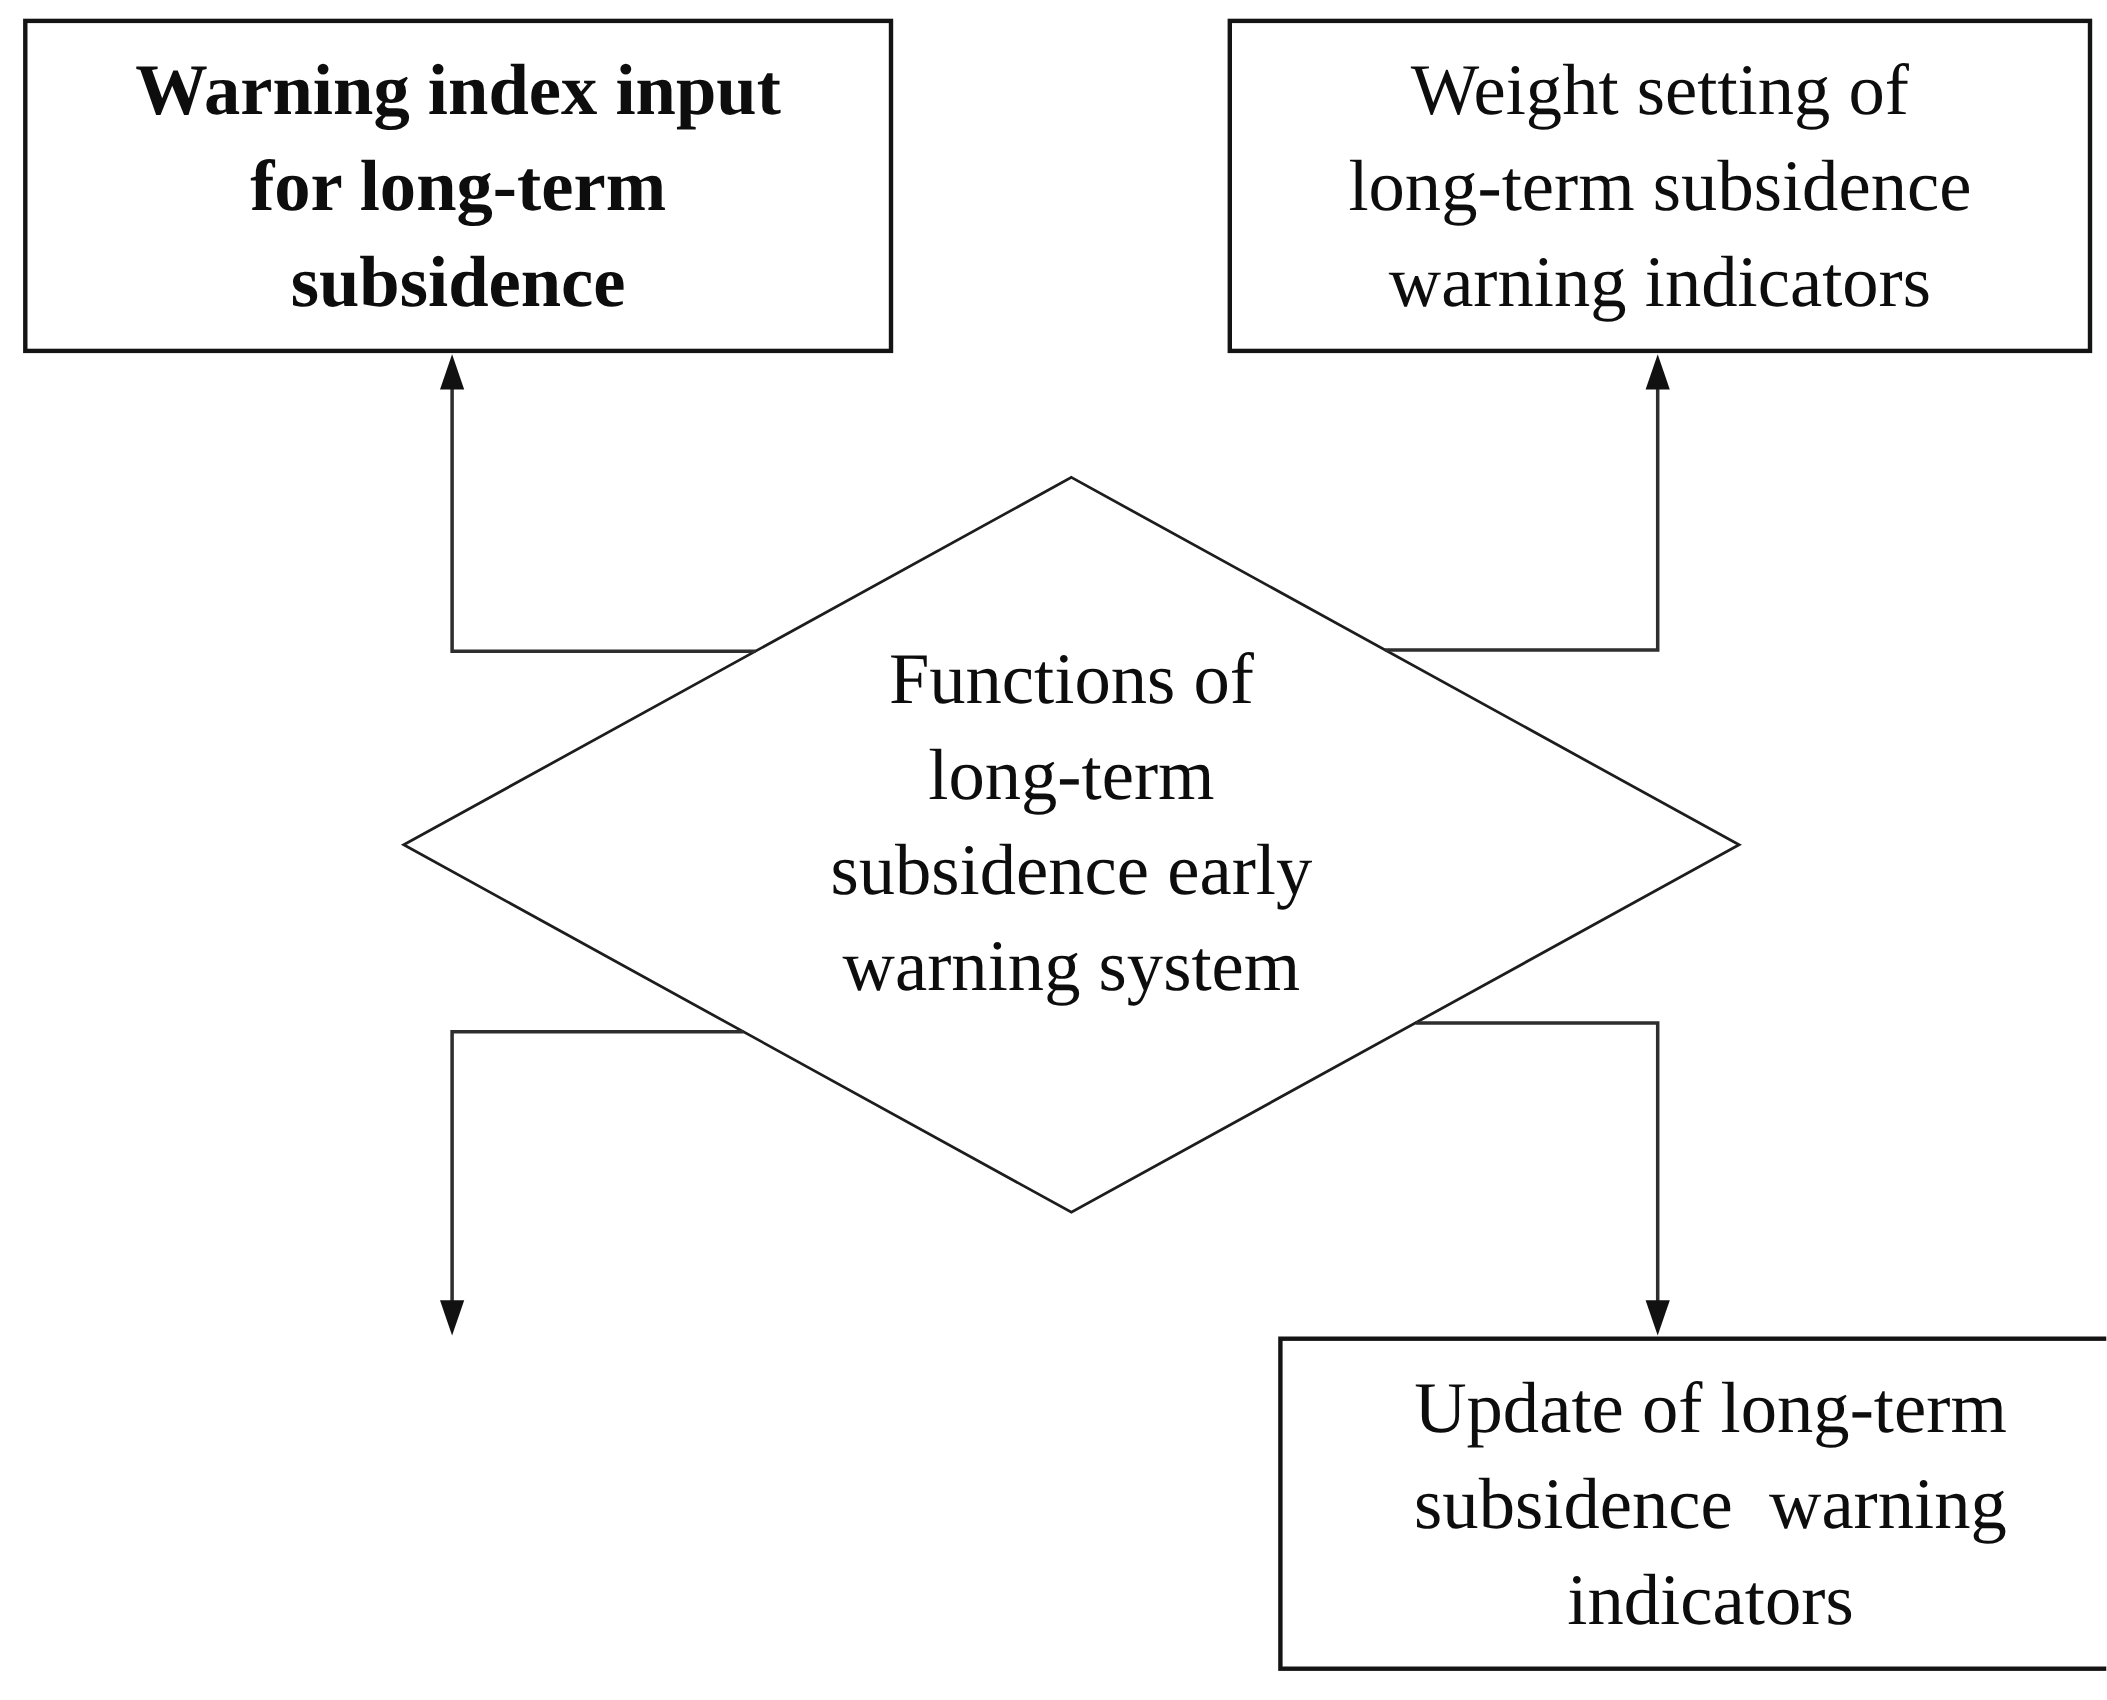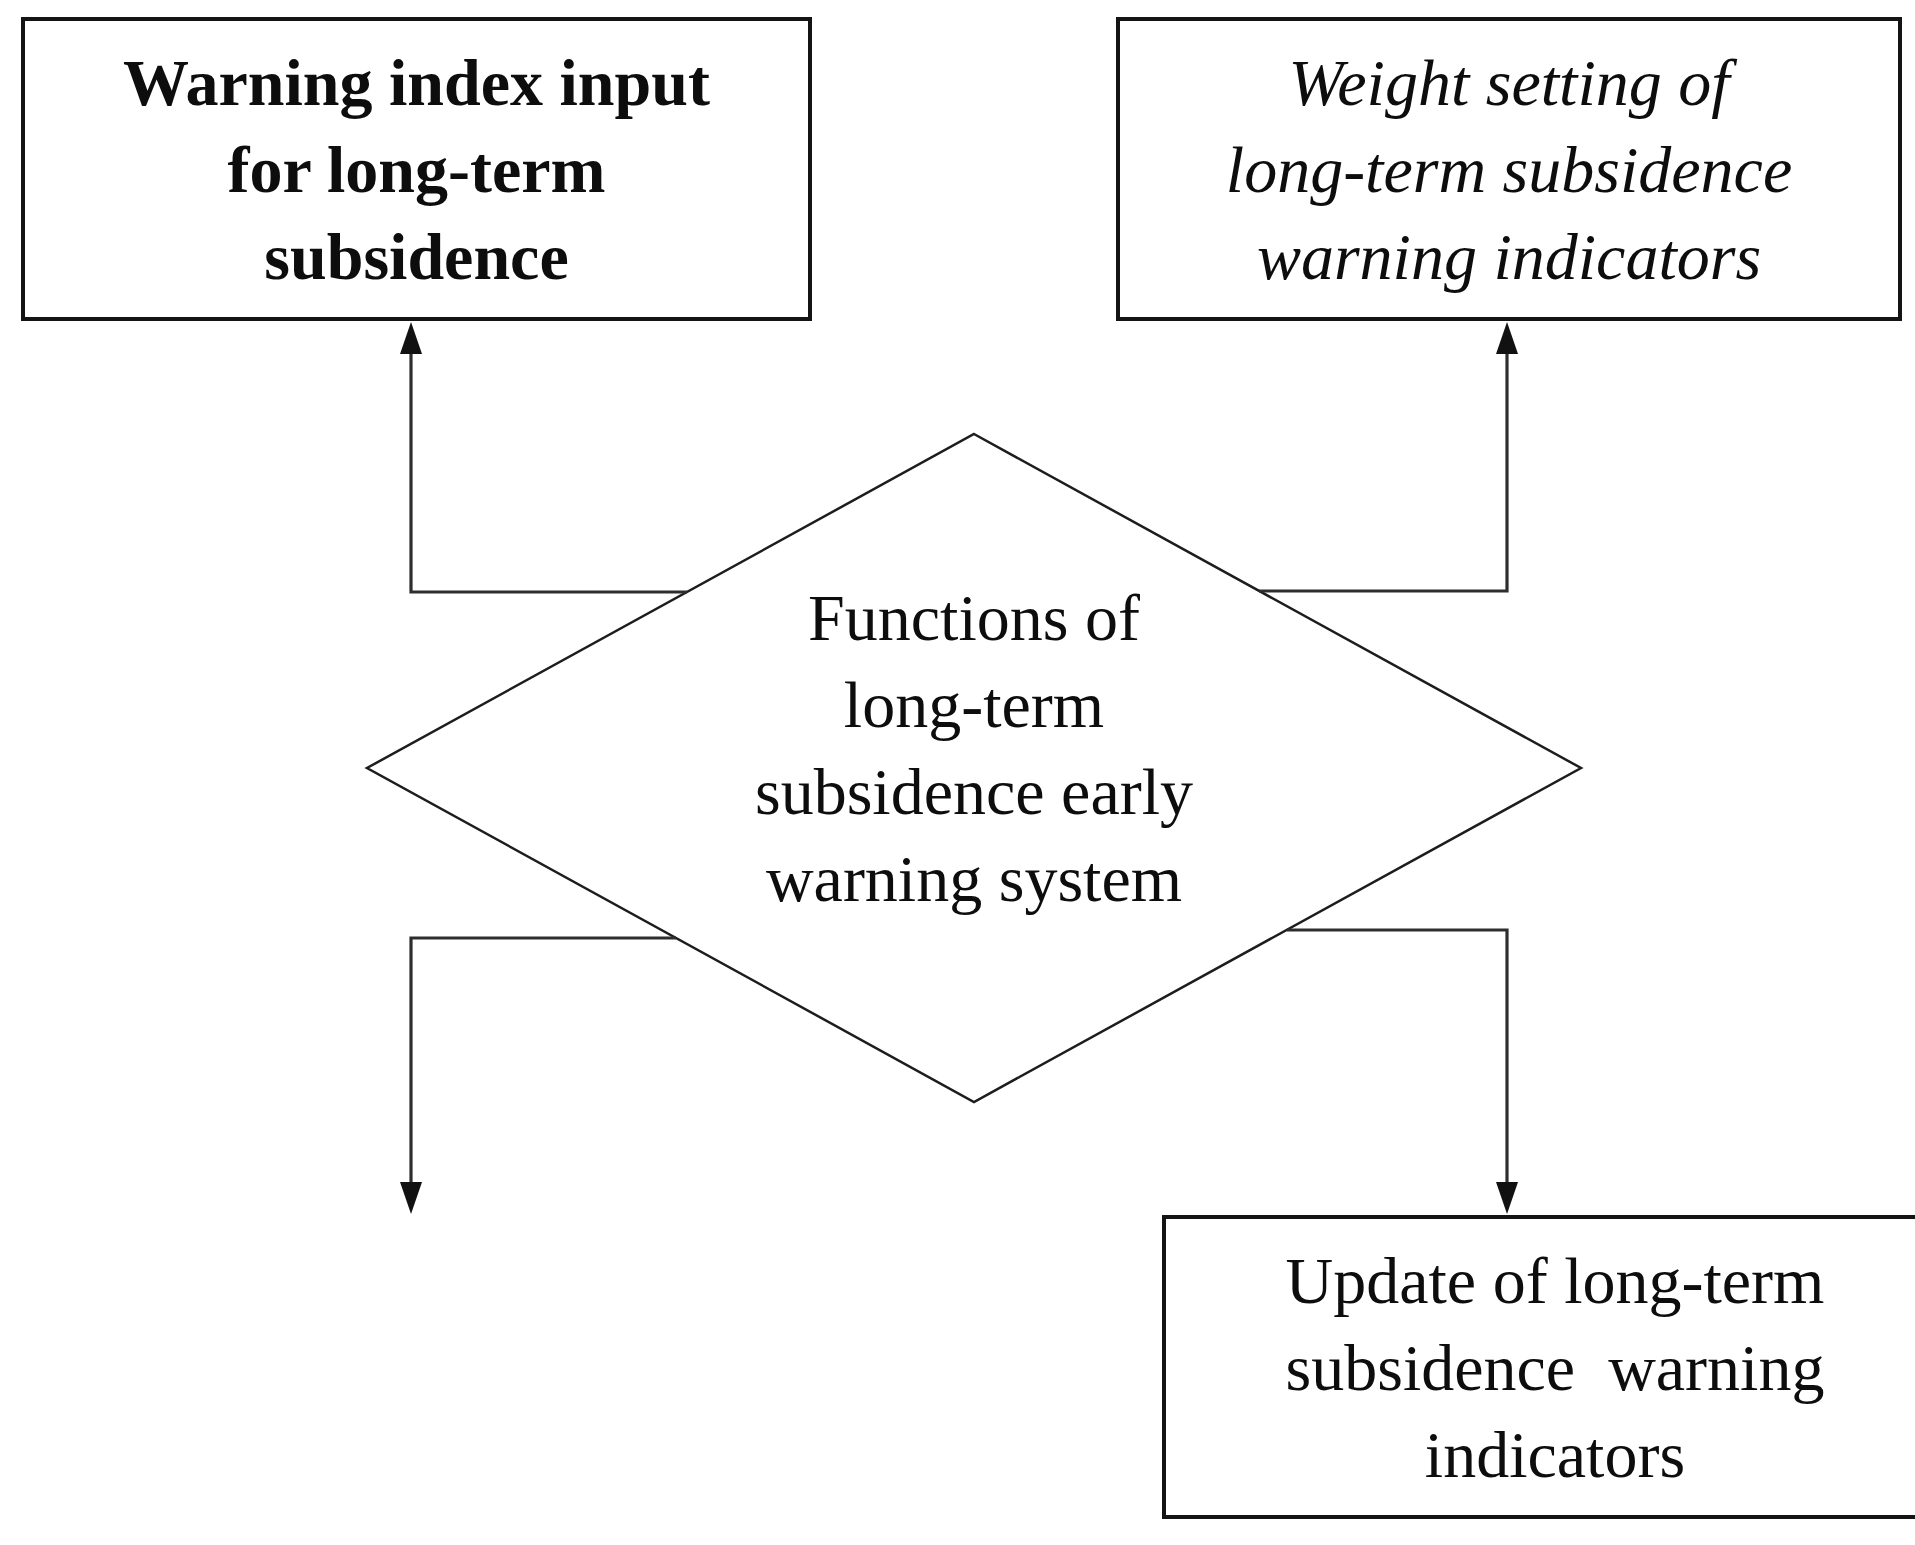--- a/index.html
+++ b/index.html
@@ -30,21 +30,21 @@
     background: #ffffff;
     display: flex;
     align-items: center;
     justify-content: center;
     text-align: center;
     font-size: 66px;
     line-height: 87px;
     white-space: pre-wrap;
   }
   .box-tl { left: 21px;   top: 17px;   width: 791px; height: 304px; font-weight: bold; }
-  .box-tr { left: 1116px; top: 17px;   width: 786px; height: 304px; font-style: italic; }
+  .box-tr { left: 1116px; top: 17px;   width: 786px; height: 304px; }
   .box-bl { left: 21px;   top: 1215px; width: 797px; height: 303px; }
   .box-br { left: 1162px; top: 1215px; width: 786px; height: 304px; }
   .diamond-label {
     position: absolute;
     left: 614px;
     top: 568px;
     width: 720px;
     height: 360px;
     display: flex;
     align-items: center;

